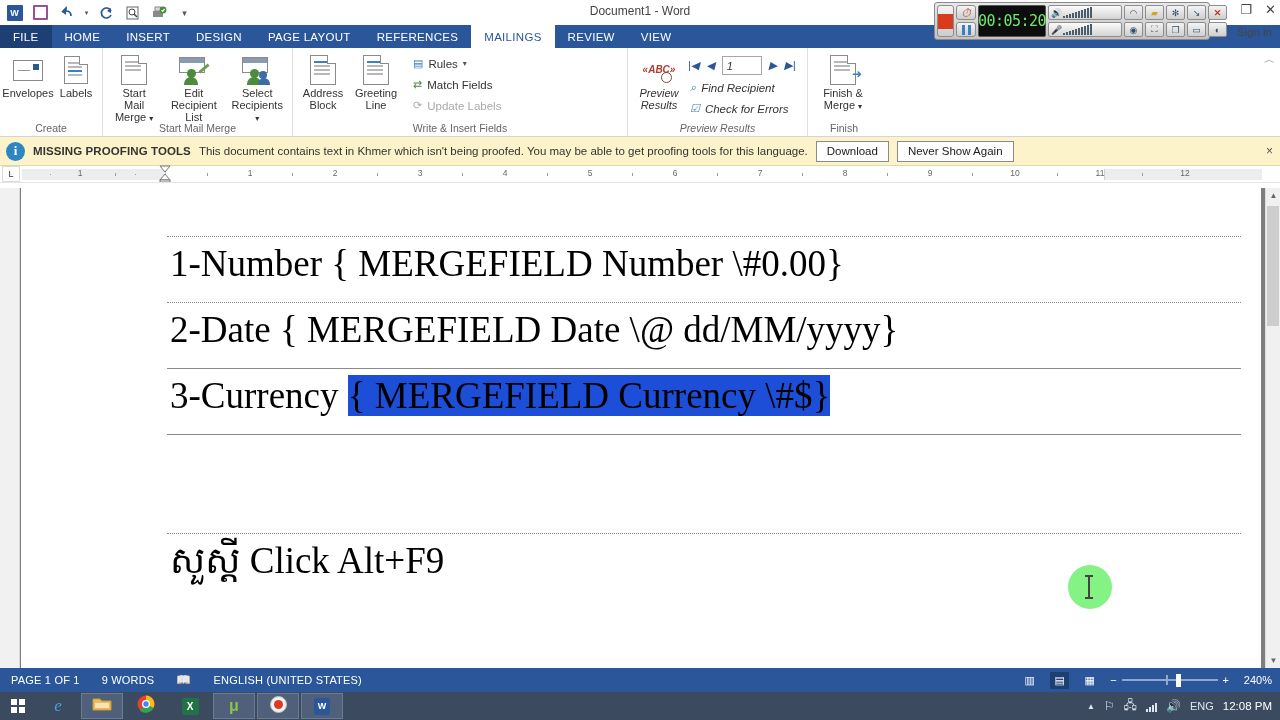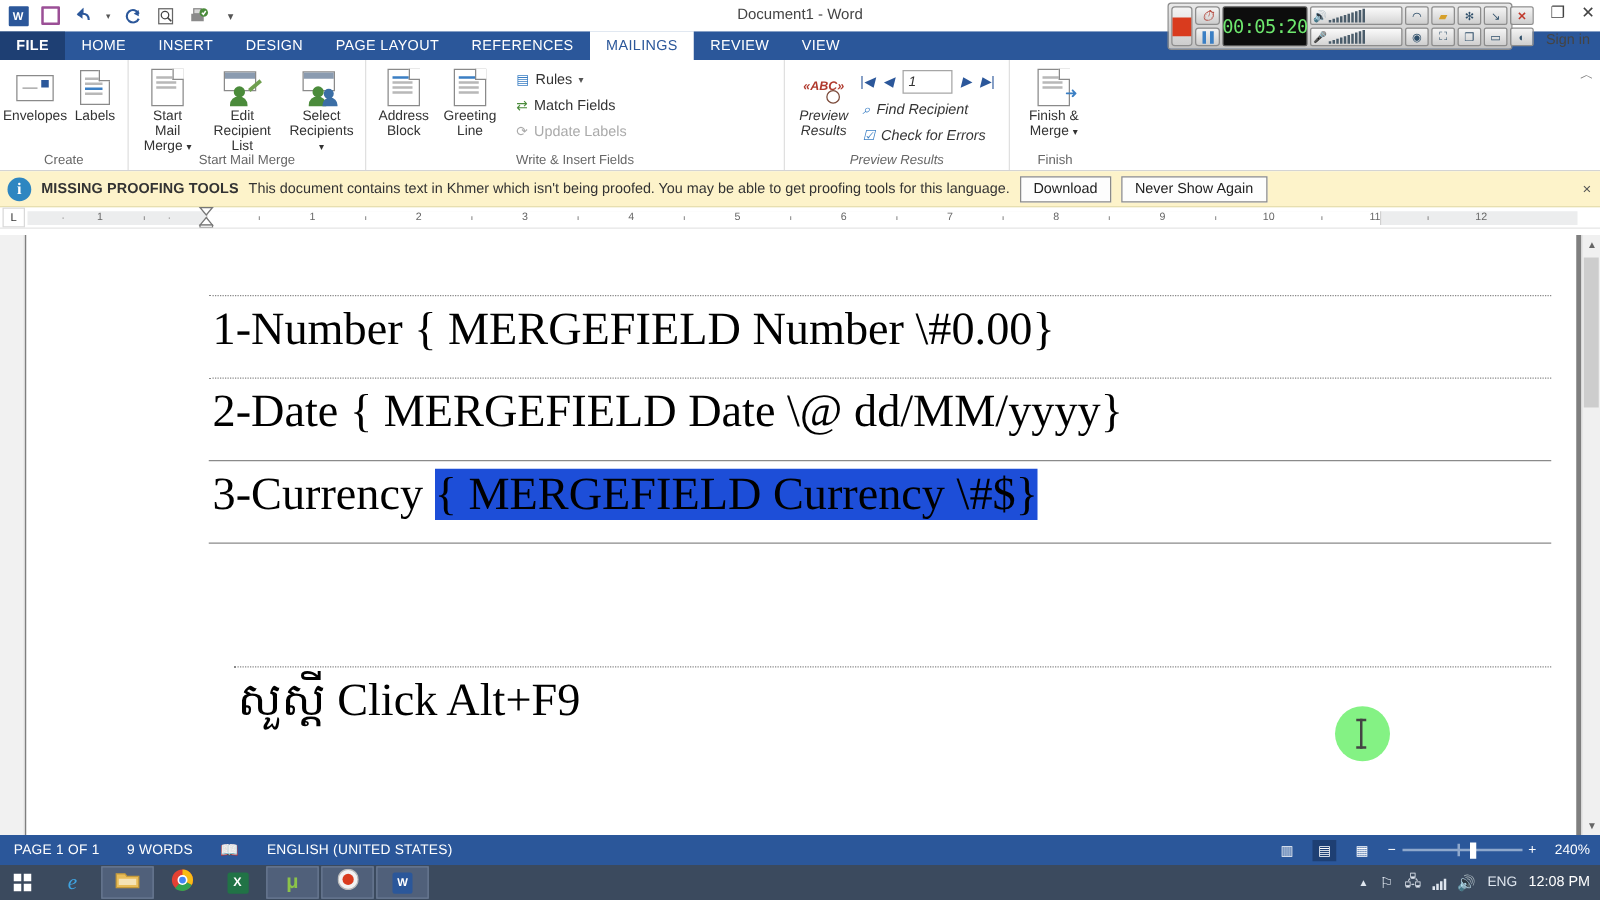--- a/index.html
+++ b/index.html
@@ -47,21 +47,21 @@
   .bars { display:flex; align-items:flex-end; gap:1px; height:11px; }
   .bars i { width:2px; background:#4b5d6b; display:block; }
   .icongrid { display:flex; flex-direction:column; gap:2px; }
   .icrow { display:flex; gap:2px; }
   .ic { width:19px; height:15px; background:linear-gradient(#f4f4f4,#cfcfcf); border:1px solid #8d8d8d;
         border-radius:2px; display:flex; align-items:center; justify-content:center; font-size:9px; color:#30506b; }
   .ic.folder { color:#d6a02a; }
   .ic.close { color:#c0392b; font-weight:bold; }
   .tab { padding:0 13px; display:flex; align-items:center; font-size:11.5px; color:#fff;
          letter-spacing:.3px; }
-  .tab.file { background:#1e3f73; font-weight:bold;text-align:right; }
+  .tab.file { background:#1e3f73; font-weight:normal;text-align:right; }
   .tabs2 { height:23px; display:flex; align-items:stretch; background:#2b579a; }
   .tab-on { background:#fff; color:#2b579a; }
 
   
   .ribbon { height:89px; background:#fff; border-bottom:1px solid #d4d4d4;
             display:flex; position:relative; }
   .group { display:flex; flex-direction:column; justify-content:space-between;
            border-right:1px solid #e0e0e0; padding:3px 4px 0 4px; position:relative; }
   .group-body { display:flex; align-items:flex-start; height:70px; }
   .group-name { text-align:center; font-size:10.5px; color:#666; padding-bottom:2px; }
@@ -135,21 +135,21 @@
   .indent { position:absolute; left:158px; top:-1px; width:12px; height:17px; }
 
   
   .docarea { position:absolute; left:0; top:188px; right:0; bottom:52px; background:#7f7f7f;
              overflow:hidden; }
   .leftpane { position:absolute; left:0; top:0; width:20px; bottom:0; background:#f1f1f1;
               border-right:1px solid #d9d9d9; }
   .page { position:absolute; left:21px; top:0; width:1240px; bottom:0; background:#fff;padding-left:32px; }
   .doccontent { position:absolute; left:146px; top:48px; right:20px; }
   .drow { border-top:1px dotted #888; position:relative; }
-  .drow:last-child { border-bottom:none;margin-left:20px; }
+  .drow:last-child { border-bottom:none; }
   .dtext { font-family:"Liberation Serif", serif; font-size:37px; color:#000;
            line-height:1.05; white-space:nowrap; padding:8px 0 18px 3px; }
   .sel { background:#1d4ed8; }
   .cursorhl { position:absolute; left:1068px; top:377px; width:44px; height:44px;
               border-radius:50%; background:#6ef06e; opacity:.85; }
   .ibeam { position:absolute; left:1088px; top:387px; width:2px; height:24px; background:#444; }
   .ibeam:before, .ibeam:after { content:""; position:absolute; left:-3px; width:8px; height:2px; background:#444; }
   .ibeam:before { top:0; } .ibeam:after { bottom:0; }
   .scrollbar { position:absolute; right:0; top:0; width:15px; bottom:0; background:#f0f0f0;
                border-left:1px solid #dcdcdc; }

